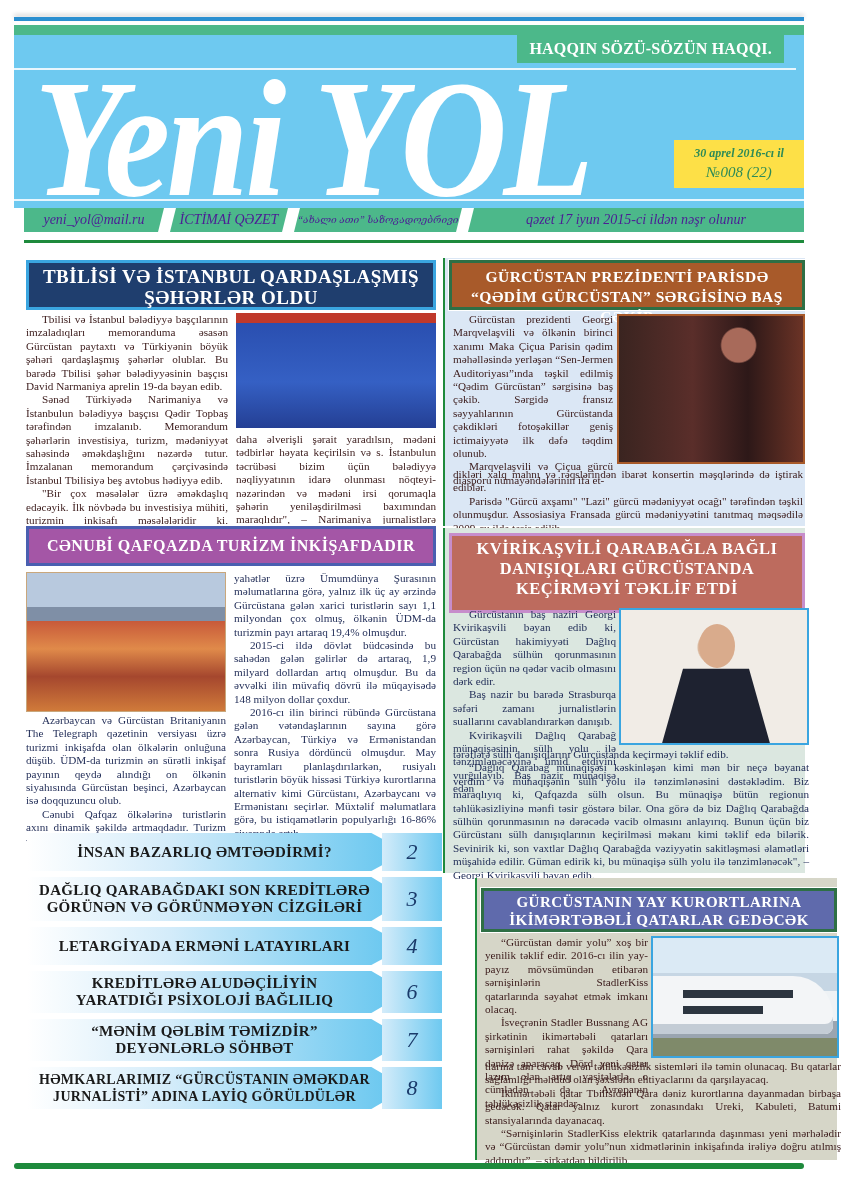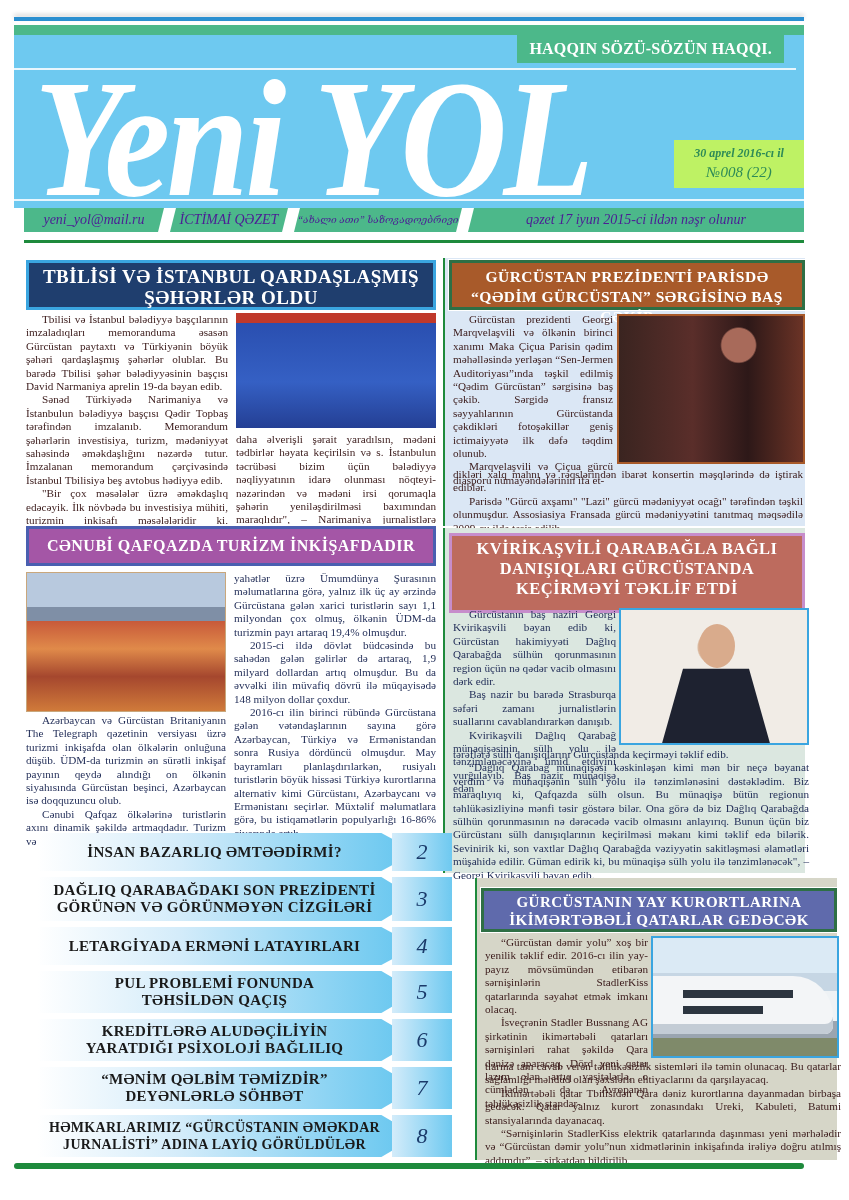--- a/index.html
+++ b/index.html
@@ -6,21 +6,21 @@
   html, body { width: 849px; height: 1200px; background: #ffffff; overflow: hidden; }
   body { position: relative; font-family: "Liberation Serif", "DejaVu Serif", serif; color: #1a1a1a; }
 
   
   .top-rule { position: absolute; left: 14px; top: 17px; width: 790px; height: 4px; background: #2a8fd0; box-shadow: 0 -3px 4px rgba(0,0,0,0.15); }
   .masthead { position: absolute; left: 14px; top: 25px; width: 790px; height: 183px; background: #6ec9f0; }
   .masthead .green-strip { position: absolute; left: 0; top: 0; width: 100%; height: 10px; background: #4cb88a; }
   .motto { position: absolute; right: 20px; top: 10px; height: 28px; padding: 0 12px; background: #4cb88a; color: #fff; font-weight: bold; font-size: 16px; line-height: 28px; letter-spacing: 0.2px; }
   .motto-rule { position: absolute; left: 0; right: 8px; top: 43px; height: 2px; background: #e8f6fd; }
   .logo { position: absolute; left: 20px; top: 38px; font-family: "Liberation Serif", serif; font-weight: bold; font-style: italic; font-size: 168px; line-height: 150px; color: #ffffff; letter-spacing: -4px; transform: scaleX(0.88); transform-origin: left top; }
-  .issue-box { position: absolute; left: 660px; top: 115px; width: 130px; height: 48px; background: #bef264; text-align: center; color: #2e8b57; font-style: italic; }
+  .issue-box { position: absolute; left: 660px; top: 115px; width: 130px; height: 48px; background: #fde047; text-align: center; color: #2e8b57; font-style: italic; }
   .issue-date { font-weight: bold; font-size: 12px; padding-top: 6px; }
   .issue-no { font-size: 15px; padding-top: 3px; }
   .masthead-rule { position: absolute; left: 0; right: 0; top: 174px; height: 2px; background: #e8f6fd; }
 
   .infobar { position: absolute; left: 24px; top: 208px; width: 780px; height: 24px; display: flex; gap: 6px; }
   .infobar .cell { background: #4cb88a; color: #4c1d95; font-style: italic; font-size: 14px; line-height: 24px; text-align: center; clip-path: polygon(0 0, 100% 0, calc(100% - 6px) 100%, 0 100%); }
   .infobar .cell + .cell { clip-path: polygon(6px 0, 100% 0, calc(100% - 6px) 100%, 0 100%); }
   .infobar .cell:last-child { clip-path: polygon(6px 0, 100% 0, 100% 100%, 0 100%); }
   .infobar .georgian { font-size: 10px; }
 
@@ -60,21 +60,21 @@
   
   .a4 { top: 528px; height: 345px; background: #dbe7e0; }
   .a4 .headline { position: absolute; left: 4px; top: 5px; width: 356px; height: 80px; background: #bd6b5e; border: 3px solid #c78dcb; font-size: 16.5px; line-height: 20px; padding-top: 3px; }
   .a4 .col1 { position: absolute; left: 8px; top: 80px; width: 163px; color: #1e2a55; }
   .a4 .photo { position: absolute; left: 174px; top: 80px; width: 190px; height: 137px; border: 2px solid #3aa5e0; background: radial-gradient(ellipse at 50% 28%, #d9b59a 0 12%, transparent 13%), linear-gradient(180deg, #f1ece6 0 45%, #f1ece6 45%), #f1ece6; }
   .a4 .photo .suit { position: absolute; left: 40px; top: 50px; width: 110px; height: 87px; background: #1e2230; clip-path: polygon(20% 10%, 80% 10%, 100% 100%, 0 100%); }
   .a4 .photo .head { position: absolute; left: 78px; top: 14px; width: 36px; height: 44px; border-radius: 50%; background: #d9ab8c; }
   .a4 .full { position: absolute; left: 8px; top: 220px; width: 356px; color: #1e2a55; }
 
   
-  .toc { position: absolute; left: 37px; top: 833px; width: 415px; }
+  .toc { position: absolute; left: 27px; top: 833px; width: 415px; }
   .toc-item { position: relative; display: flex; margin-bottom: 6px; }
   .toc-title { flex: 0 0 355px; background: linear-gradient(90deg, #ffffff 0%, #d4ecfa 40%, #6ec9f0 100%); color: #1a1a1a; font-weight: bold; text-align: center; font-size: 15px; line-height: 17px; display: flex; align-items: center; justify-content: center; letter-spacing: 0.3px; clip-path: polygon(0 0, 97% 0, 100% 15%, 100% 85%, 97% 100%, 0 100%); }
   .toc-page { flex: 1; background: linear-gradient(90deg, #d4ecfa, #6ec9f0); display: flex; align-items: center; justify-content: center; font-style: italic; font-size: 22px; color: #1a3a6a; }
 
   
   .a5 { top: 878px; height: 282px; background: #d6d6c8; margin-left: 32px; }
   .a5 .headline { position: absolute; left: 4px; top: 10px; width: 356px; height: 44px; background: #5f6aac; border: 3px solid #2e6f45; outline: 1px solid #fff; font-size: 15px; line-height: 18px; padding-top: 2px; }
   .a5 .col1 { position: absolute; left: 8px; top: 58px; width: 163px; }
   .a5 .photo { position: absolute; left: 174px; top: 58px; width: 188px; height: 122px; border: 2px solid #3aa5e0; background: linear-gradient(180deg, #dbeaf5 0 30%, #c6d6e4 30% 45%, #eef2f5 45% 70%, #9aa5b0 70% 85%, #7f8a6a 85%); }
   .a5 .photo .train { position: absolute; left: 0; top: 38px; width: 180px; height: 58px; background: #f3f5f7; border-radius: 0 40px 8px 0; box-shadow: inset 0 -10px 0 #c3ccd5; }
@@ -164,30 +164,26 @@
     <p>“Dağlıq Qarabağ münaqişəsi kəskinləşən kimi mən bir neçə bəyanat verdim və münaqişənin sülh yolu ilə tənzimlənəsini dəstəklədim. Biz maraqlıyıq ki, Qafqazda sülh olsun. Bu münaqişə bütün regionun təhlükəsizliyinə mənfi təsir göstərə bilər. Ona görə də biz Dağlıq Qarabağda sülhün qorunmasının nə dərəcədə vacib olmasını anlayırıq. Bunun üçün biz Gürcüstanı sülh danışıqlarının keçirilməsi məkanı kimi təklif edə bilərik. Sevinirik ki, son vaxtlar Dağlıq Qarabağda vəziyyətin sakitləşməsi əlamətləri müşahidə edilir. Güman edirik ki, bu münaqişə sülh yolu ilə tənzimlənəcək", – Georgi Kvirikaşvili bəyan edib.</p>
   </div>
 </article>
 
 <nav class="toc">
   <div class="toc-item" style="height:38px">
     <div class="toc-title">İNSAN BAZARLIQ ƏMTƏƏDİRMİ?</div>
     <div class="toc-page">2</div>
   </div>
   <div class="toc-item" style="height:44px">
-    <div class="toc-title">DAĞLIQ QARABAĞDAKI SON PREZİDENTİ GÖRÜNƏN VƏ GÖRÜNMƏYƏN CİZGİLƏRİ</div>
+    <div class="toc-title">DAĞLIQ QARABAĞDAKI SON KREDİTLƏRƏ GÖRÜNƏN VƏ GÖRÜNMƏYƏN CİZGİLƏRİ</div>
     <div class="toc-page">3</div>
   </div>
   <div class="toc-item" style="height:38px">
     <div class="toc-title">LETARGİYADA ERMƏNİ LATAYIRLARI</div>
     <div class="toc-page">4</div>
-  </div>
-  <div class="toc-item" style="height:42px">
-    <div class="toc-title" style="padding:0 70px">PUL PROBLEMİ FONUNDA TƏHSİLDƏN QAÇIŞ</div>
-    <div class="toc-page">5</div>
   </div>
   <div class="toc-item" style="height:42px">
     <div class="toc-title" style="padding:0 40px">KREDİTLƏRƏ ALUDƏÇİLİYİN YARATDIĞI PSİXOLOJİ BAĞLILIQ</div>
     <div class="toc-page">6</div>
   </div>
   <div class="toc-item" style="height:42px">
     <div class="toc-title" style="padding:0 60px">“MƏNİM QƏLBİM TƏMİZDİR” DEYƏNLƏRLƏ SÖHBƏT</div>
     <div class="toc-page">7</div>
   </div>
   <div class="toc-item" style="height:42px">

